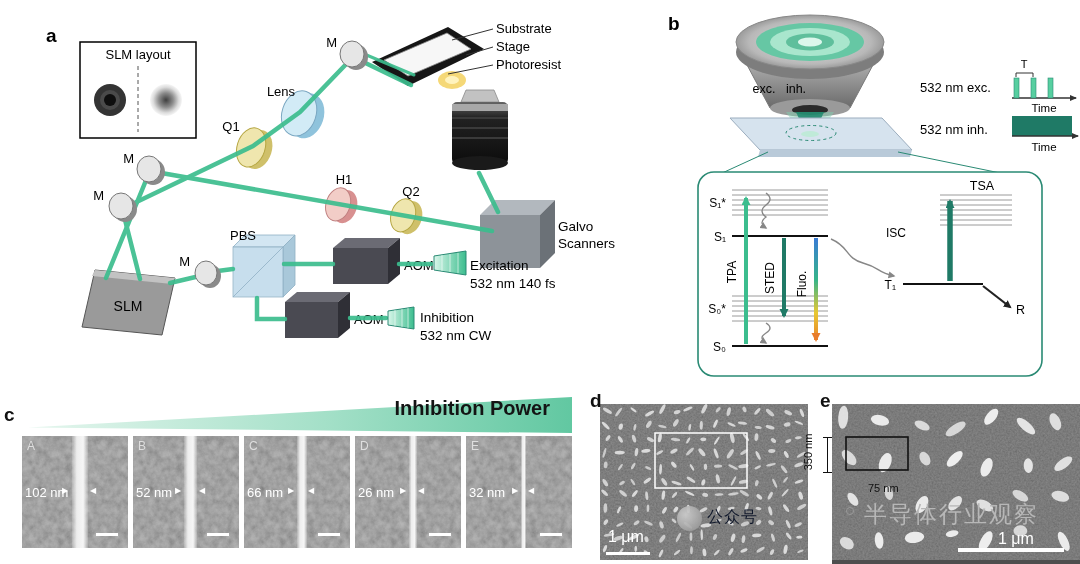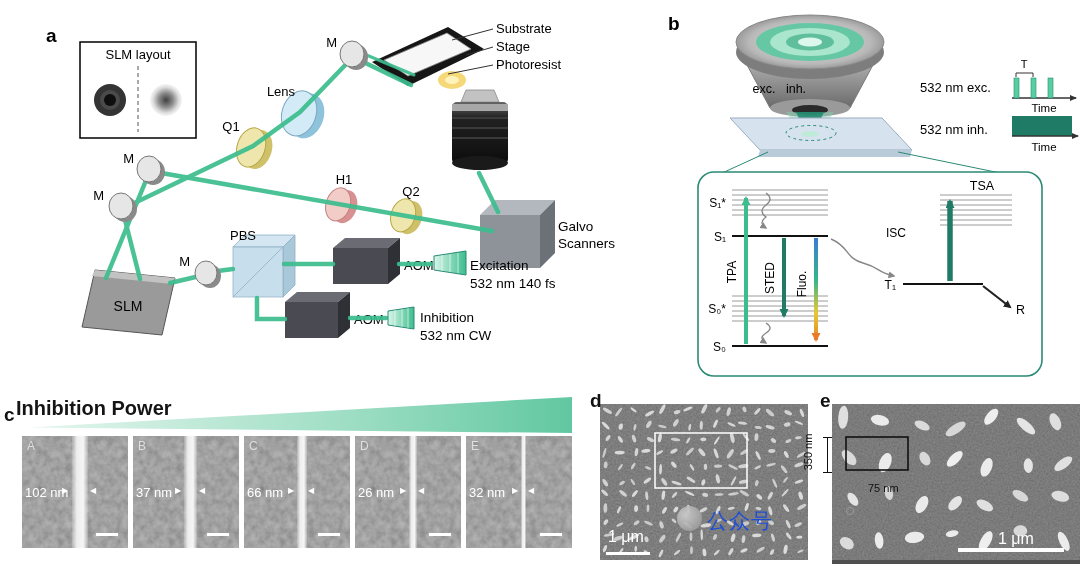--- a/index.html
+++ b/index.html
@@ -25,21 +25,21 @@
   
   .sem-panel{position:absolute;overflow:hidden;background:#4e4e4e}
   .scale-text{position:absolute;color:#fff;font-size:16px;z-index:3}
   .scale-bar{position:absolute;height:3.5px;background:#fff;z-index:3}
   .dim-label{position:absolute;font-size:11px;color:#111;z-index:3}
   .tick{position:absolute;background:#111;z-index:4}
   
   .wm{position:absolute;z-index:6;white-space:nowrap}
   .wm-logo{left:677px;top:506px;width:25px;height:25px;border-radius:50%;
     background:radial-gradient(circle at 35% 35%,#cfcfcf,#8d8d8d);opacity:.9}
-  .wm-left{left:707px;top:507px;font-size:21px;color:#1d4ed8;letter-spacing:1px}
+  .wm-left{left:707px;top:507px;font-size:16px;color:#0f172a;letter-spacing:1px}
   .wm-dot{left:846px;top:507px;width:8px;height:8px;border:1.5px solid #9a9a9a;border-radius:50%}
   .wm-right{left:864px;top:499px;font-size:23px;color:#b7b7b7;letter-spacing:2px}
 </style>
 </head>
 <body>
 
 <div class="page">
 
   <svg width="0" height="0" style="position:absolute">
     <defs>
@@ -378,42 +378,42 @@
       <line x1="290" y1="281" x2="290" y2="201" stroke="#1f7a66" stroke-width="5.5" marker-end="url(#mTeal)"></line>
       <text x="322" y="190" font-size="12.5" text-anchor="middle">TSA</text>
 
       <line x1="323" y1="286" x2="350" y2="307" stroke="#222" stroke-width="2.2" marker-end="url(#mBlack)"></line>
       <text x="356" y="314" font-size="12.5">R</text>
     </g>
   </svg>
 
   <div class="panel-letter" style="left:4px;top:404px">c</div>
   <div class="power-wedge"></div>
-  <div class="power-label" style="position:absolute;left:16px;top:397px;width:544px;padding-right:10px">Inhibition Power</div>
+  <div class="power-label" style="position:absolute;left:28px;top:397px;width:544px;text-align:right;padding-right:22px">Inhibition Power</div>
 
   <div class="sem-tile" style="left:22px">
     <svg width="106" height="112">
         <rect width="106" height="112" fill="#585858"></rect>
         <rect width="106" height="112" filter="url(#noiseCoarse)" opacity="0.75"></rect>
       </svg>
     <div class="stripe" style="left:50px;width:16px"></div>
     <span class="tile-letter">A</span>
     <span class="tile-width">102 nm</span>
     <span class="tile-arrow" style="left:40px">▶</span>
     <span class="tile-arrow" style="left:68px">◀</span>
     <div class="tile-bar"></div>
   </div>
   <div class="sem-tile" style="left:133px">
     <svg width="106" height="112">
         <rect width="106" height="112" fill="#585858"></rect>
         <rect width="106" height="112" filter="url(#noiseCoarse)" opacity="0.75"></rect>
       </svg>
     <div class="stripe" style="left:51px;width:13px"></div>
     <span class="tile-letter">B</span>
-    <span class="tile-width">37 nm</span>
+    <span class="tile-width">52 nm</span>
     <span class="tile-arrow" style="left:42px">▶</span>
     <span class="tile-arrow" style="left:66px">◀</span>
     <div class="tile-bar"></div>
   </div>
   <div class="sem-tile" style="left:244px">
     <svg width="106" height="112">
         <rect width="106" height="112" fill="#585858"></rect>
         <rect width="106" height="112" filter="url(#noiseCoarse)" opacity="0.75"></rect>
       </svg>
     <div class="stripe" style="left:53px;width:10px"></div>
@@ -668,14 +668,15 @@
     <div class="scale-bar" style="left:126px;top:144px;width:106px"></div>
   </div>
   <div class="dim-label" style="left:786px;top:446px;width:44px;text-align:center;transform:rotate(-90deg)">350 nm</div>
   <div class="tick" style="left:827px;top:437px;width:1px;height:36px"></div>
   <div class="tick" style="left:823px;top:437px;width:9px;height:1px"></div>
   <div class="tick" style="left:823px;top:472px;width:9px;height:1px"></div>
 
   <div class="wm wm-logo"></div>
   <div class="wm wm-left">公众号</div>
   <div class="wm wm-dot"></div>
+  <div class="wm wm-right">半导体行业观察</div>
 
 </div>
 
 </body></html>

